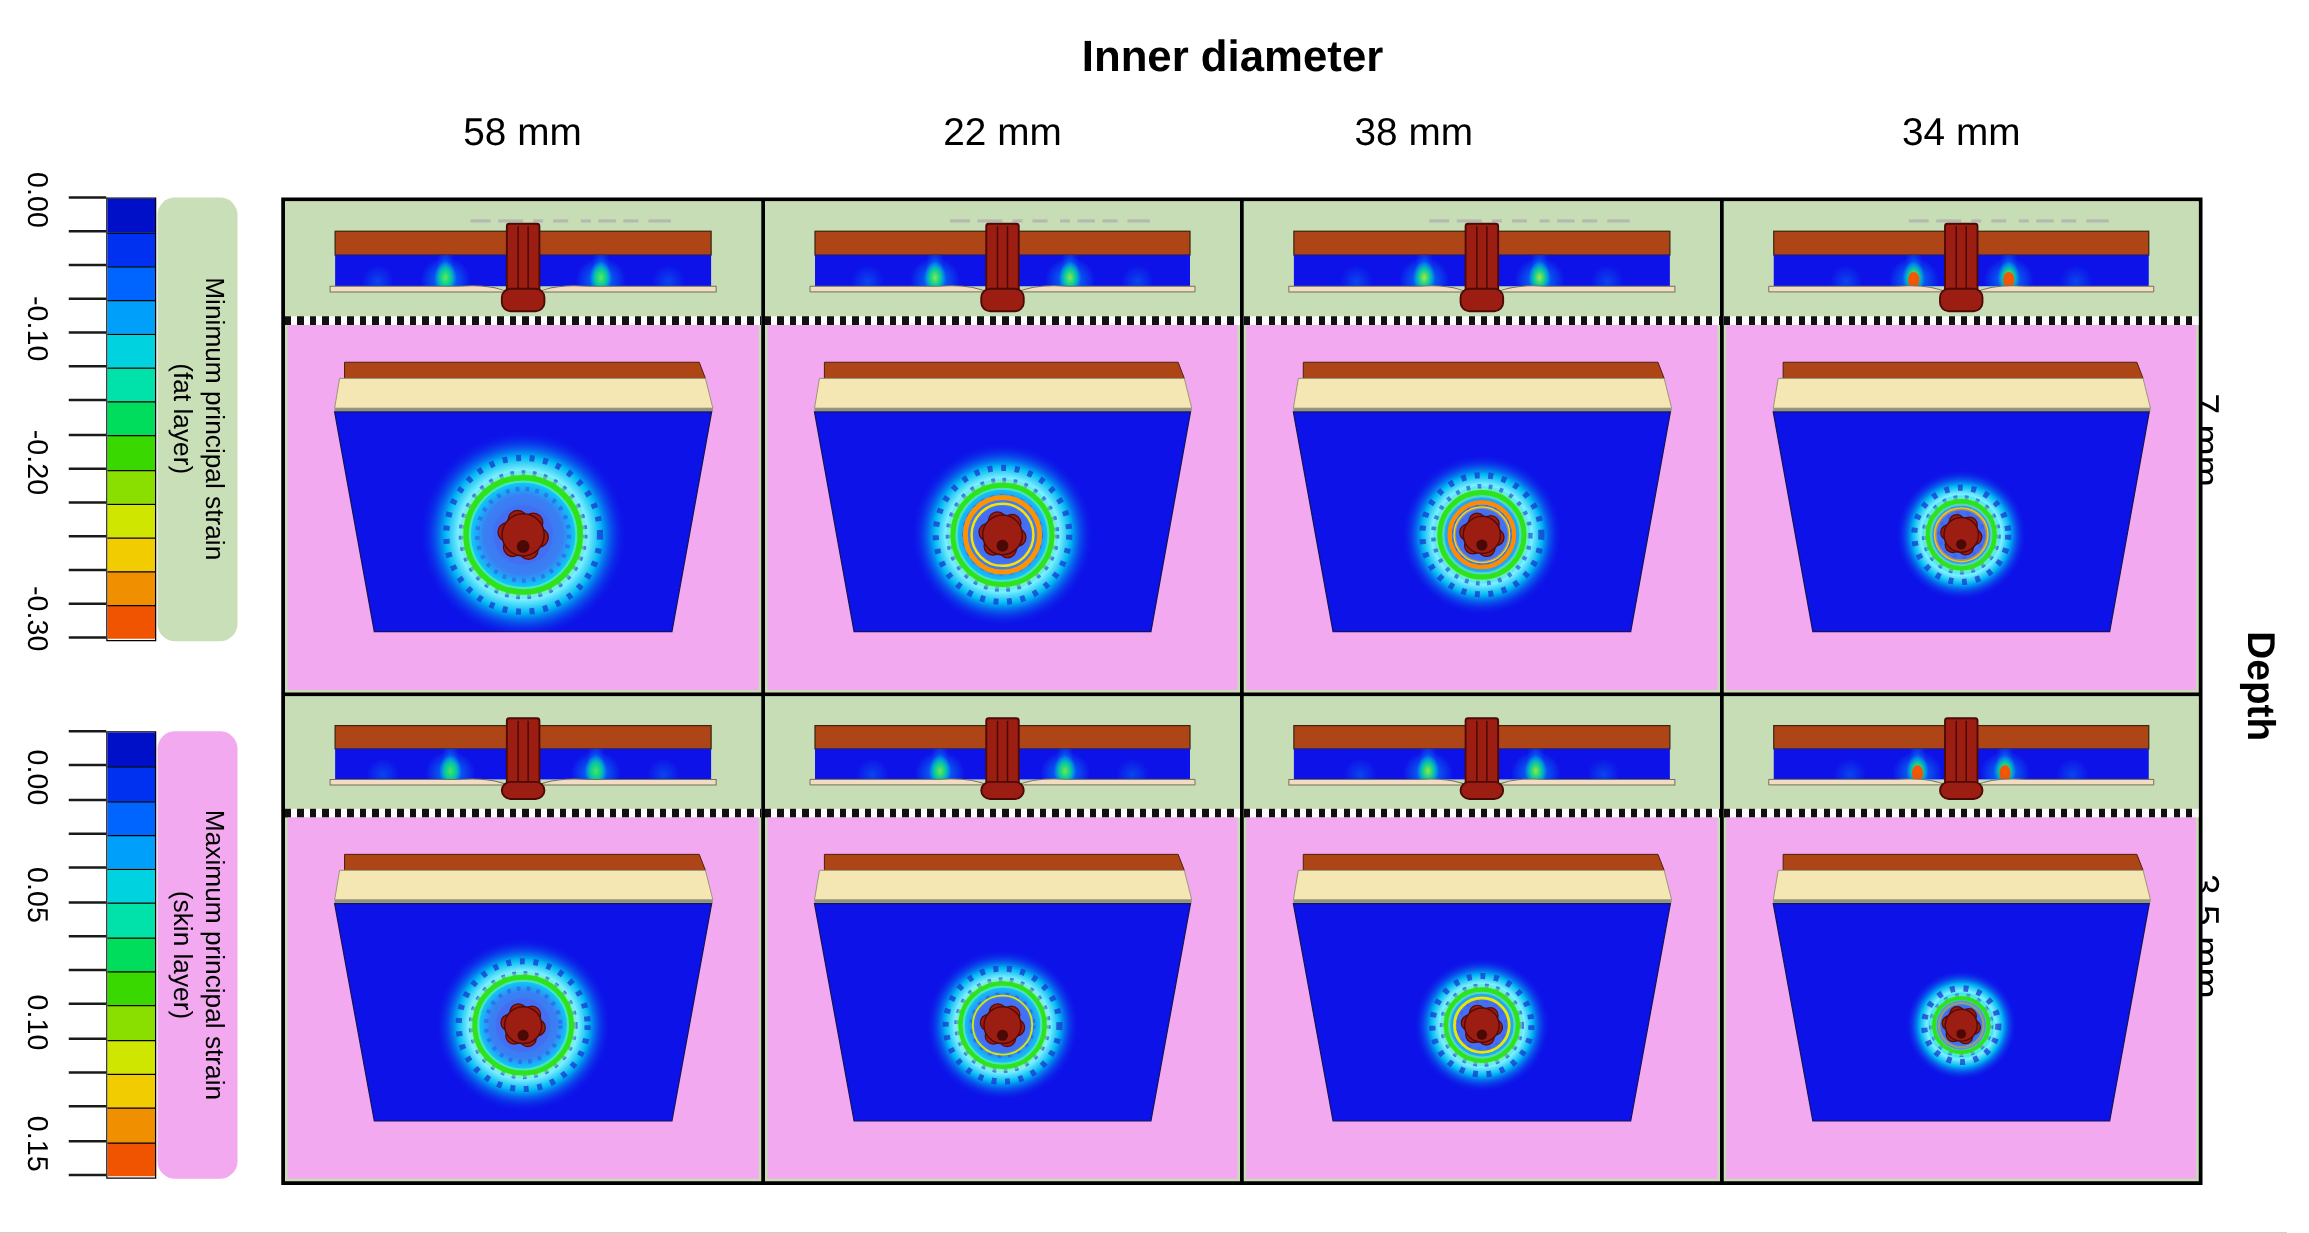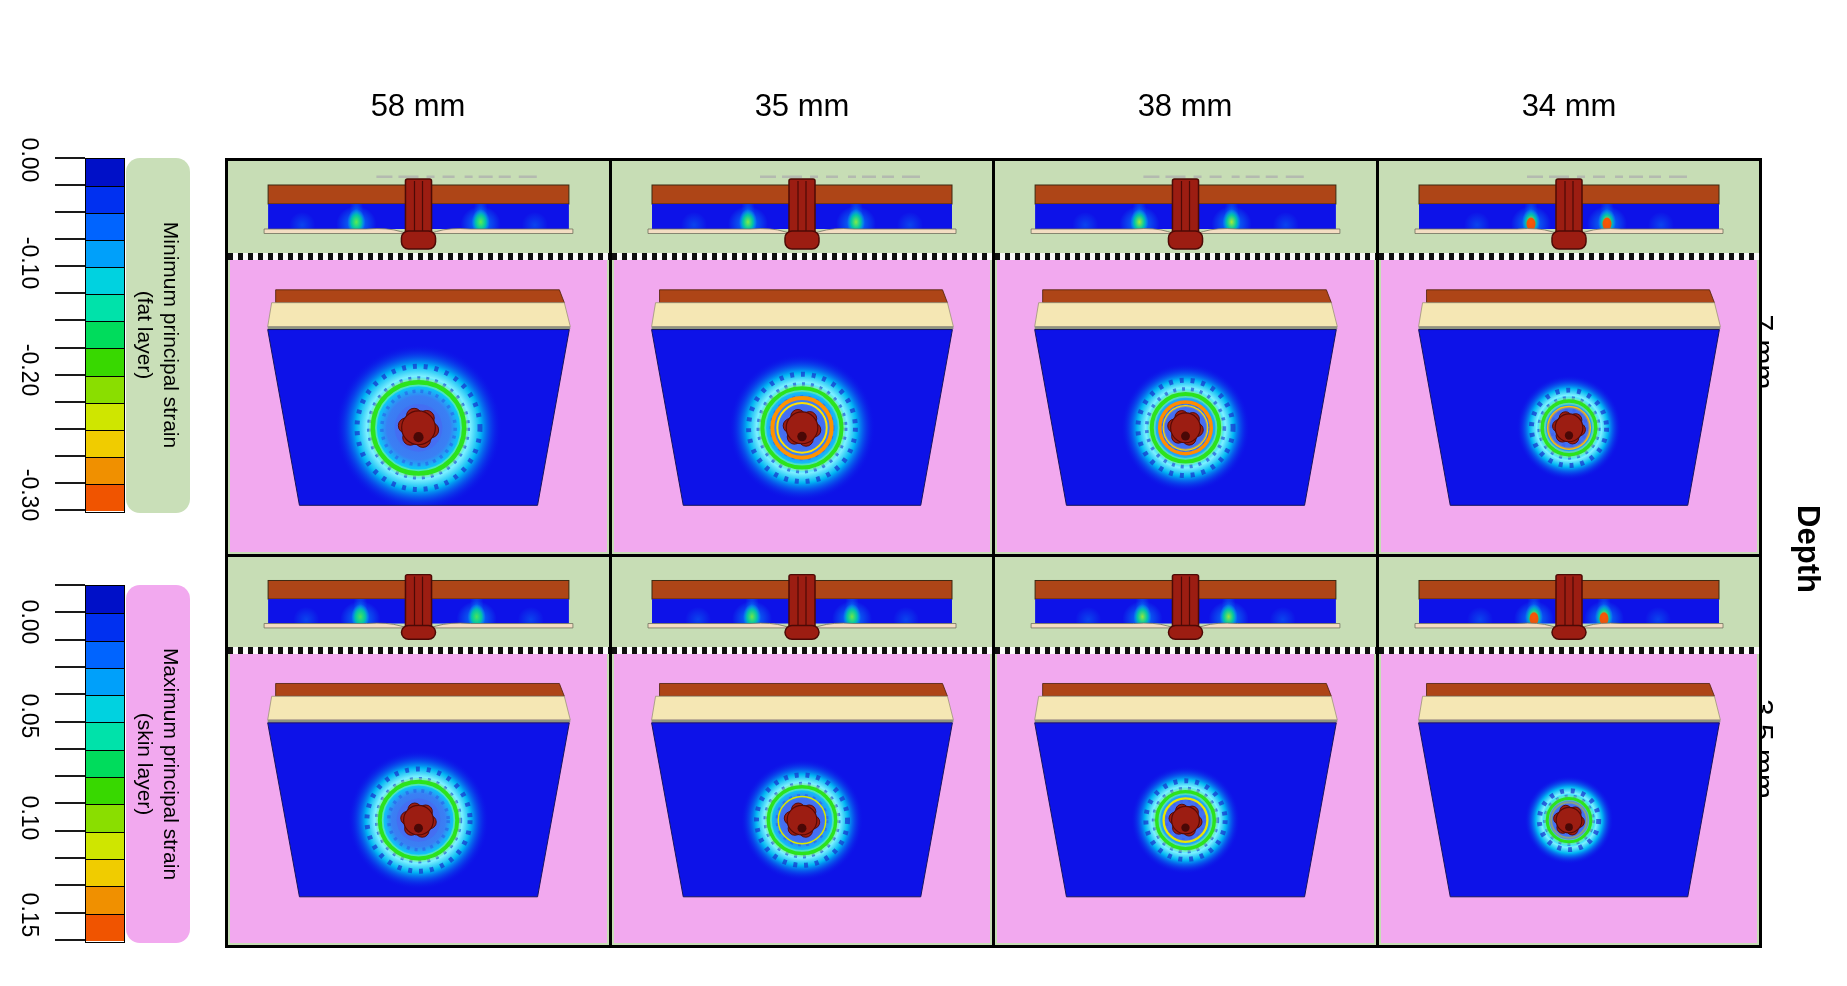--- a/index.html
+++ b/index.html
@@ -25,24 +25,25 @@
   .zone-dotted{position:absolute;left:0;right:0;height:7px;background:#fbfbfb;
       background-image:repeating-linear-gradient(90deg,#101010 0 5px,rgba(0,0,0,0) 5px 10px);}
   .zone-pink{position:absolute;left:0;right:0;}
   svg{display:block;}
 </style>
 </head>
 <body>
 
 <div class="fig">
 
+  <div class="abs title" style="left:986px;top:26px;">Inner diameter</div>
 
   <div class="abs colhead" style="left:418px;top:88px;">58 mm</div>
-  <div class="abs colhead" style="left:802px;top:88px;">35 mm</div>
-  <div class="abs colhead" style="left:1185px;top:88px;">38 mm</div>
+  <div class="abs colhead" style="left:802px;top:88px;">22 mm</div>
+  <div class="abs colhead" style="left:1131px;top:88px;">38 mm</div>
   <div class="abs colhead" style="left:1569px;top:88px;">34 mm</div>
 
   <div class="abs rot rowlab" style="left:1703px;top:335px;width:120px;height:34px;">7 mm</div>
   <div class="abs rot rowlab" style="left:1693px;top:732px;width:140px;height:34px;">3.5 mm</div>
   <div class="abs rot depthlab" style="left:1748px;top:531px;width:120px;height:36px;">Depth</div>
 
   <div class="abs cbar" id="cbar0" style="left:85px;top:158px;width:40px;height:355px;">
       <div class="seg" style="height: 27.0769px; background: rgb(0, 16, 200);"></div>
       <div class="seg" style="height: 27.0769px; background: rgb(0, 48, 240);"></div>
       <div class="seg" style="height: 27.0769px; background: rgb(0, 100, 255);"></div>

